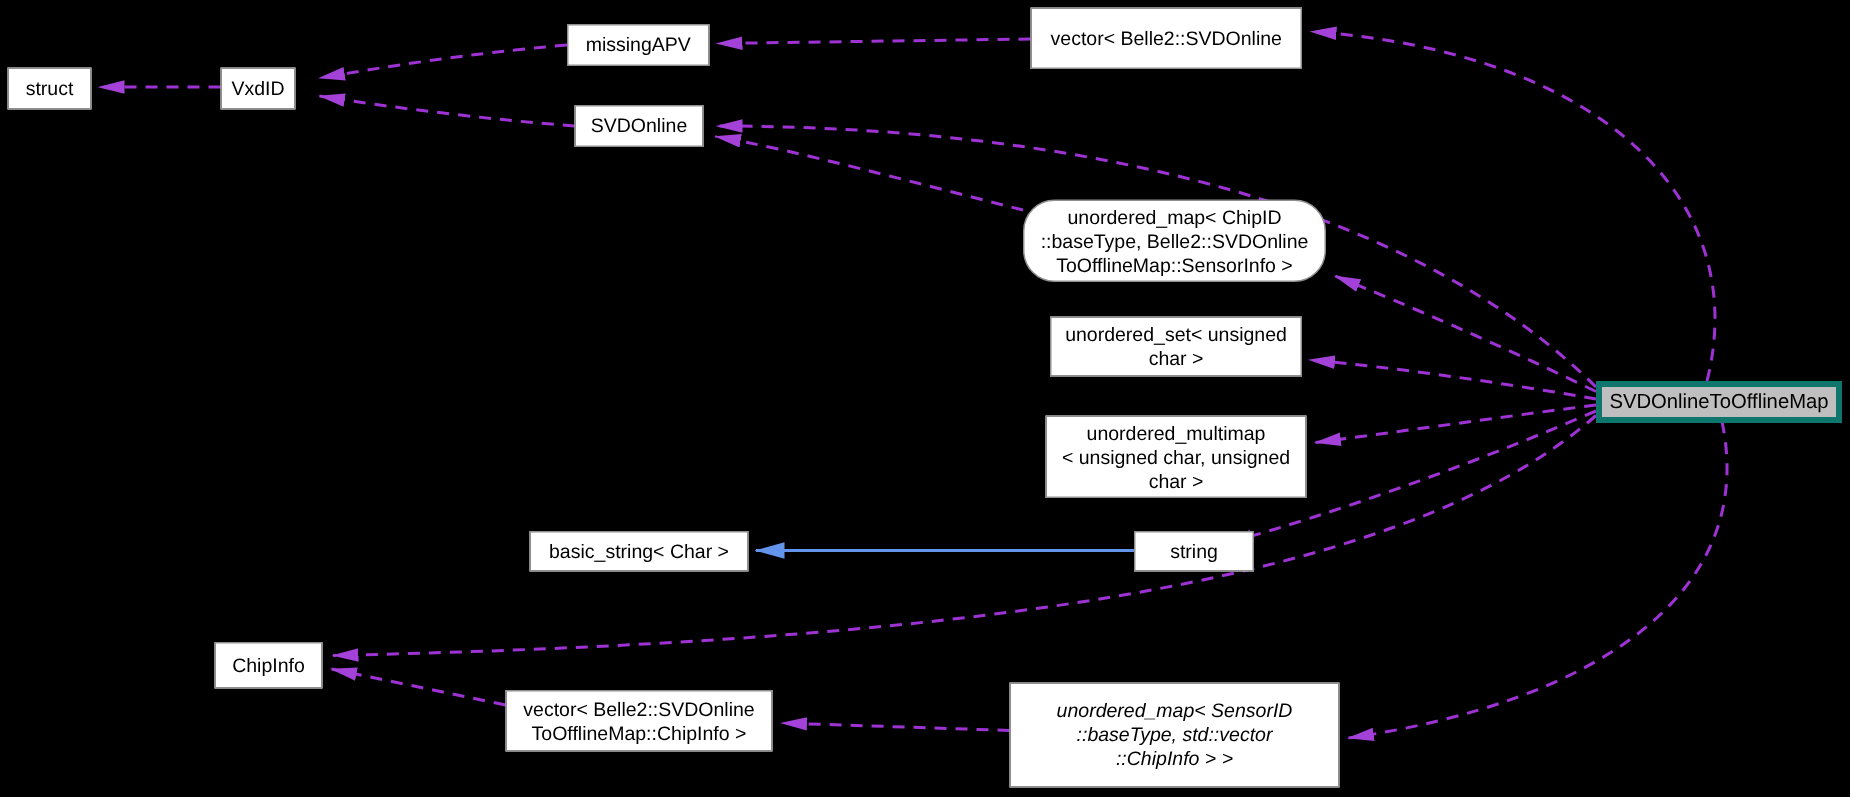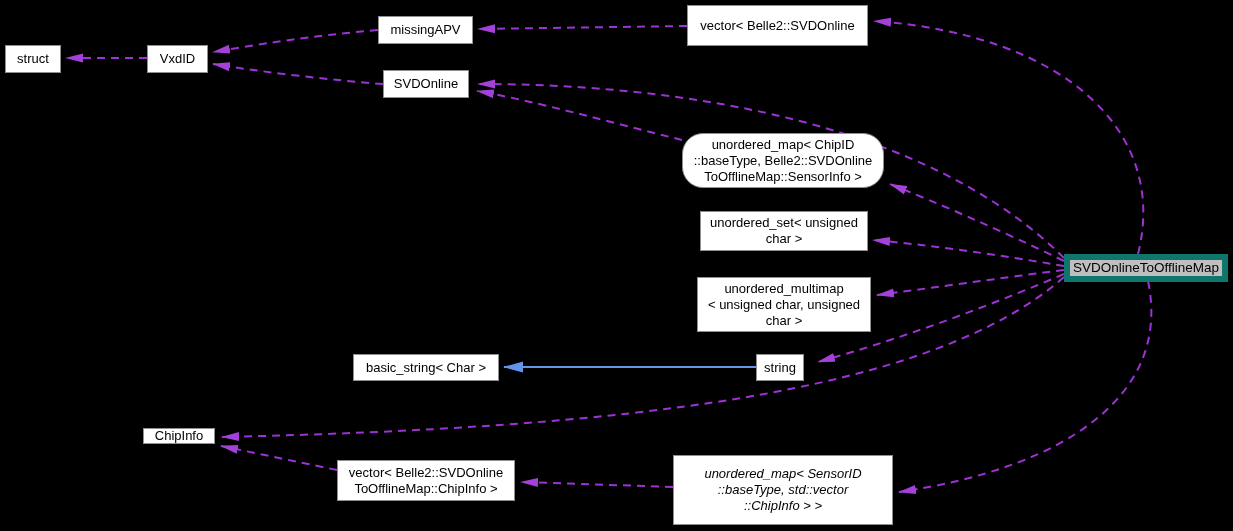--- a/index.html
+++ b/index.html
@@ -23,21 +23,21 @@
     line-height:16px;
     display:flex;
     flex-direction:column;
     align-items:center;
     justify-content:center;
     text-align:center;
     white-space:nowrap;
   }
   .node.main{
     background:#bfbfbf;
-    border:6px solid #0f766e;
+    border:4px solid #0f766e;
     font-size:13.5px;
   }
   .node .line{display:block;}
 </style>
 </head>
 <body>
 
 <div class="diagram">
 
   <svg class="edges" width="1233" height="531" viewBox="0 0 1233 531">
@@ -65,21 +65,21 @@
     <path class="edge" d="M 1064,277 C 930,395 620,428 222,437" marker-end="url(#arrow-purple)"></path>
     <path class="edge" d="M 337,470 L 221,446" marker-end="url(#arrow-purple)"></path>
     <path class="edge" d="M 673,487 L 521,482" marker-end="url(#arrow-purple)"></path>
     <path class="edge" d="M 1148,281 C 1172,395 1065,468 899,492" marker-end="url(#arrow-purple)"></path>
   </svg>
 
   <div class="node" style="left:5px;top:45px;width:56px;height:28px;justify-content:center;">
     <span class="line">struct</span>
   </div>
 
-  <div class="node" style="left:147px;top:45px;width:61px;height:28px;">
+  <div class="node" style="left:147px;top:45px;width:50px;height:28px;">
     <span class="line">VxdID</span>
   </div>
 
   <div class="node" style="left:378px;top:16px;width:95px;height:28px;">
     <span class="line">missingAPV</span>
   </div>
 
   <div class="node" style="left:383px;top:70px;width:86px;height:28px;">
     <span class="line">SVDOnline</span>
   </div>
@@ -98,29 +98,29 @@
     <span class="line">unordered_set&lt; unsigned</span>
     <span class="line">char &gt;</span>
   </div>
 
   <div class="node" style="left:697px;top:277px;width:174px;height:55px;">
     <span class="line">unordered_multimap</span>
     <span class="line">&lt; unsigned char, unsigned</span>
     <span class="line">char &gt;</span>
   </div>
 
-  <div class="node" style="left:756px;top:354px;width:48px;height:27px;align-items:center;">
+  <div class="node" style="left:756px;top:354px;width:80px;height:27px;align-items:center;">
     <span class="line">string</span>
   </div>
 
   <div class="node" style="left:353px;top:354px;width:146px;height:27px;">
     <span class="line">basic_string&lt; Char &gt;</span>
   </div>
 
-  <div class="node" style="left:143px;top:428px;width:72px;height:16px;">
+  <div class="node" style="left:143px;top:428px;width:72px;height:31px;">
     <span class="line">ChipInfo</span>
   </div>
 
   <div class="node" style="left:337px;top:460px;width:178px;height:41px;">
     <span class="line">vector&lt; Belle2::SVDOnline</span>
     <span class="line">ToOfflineMap::ChipInfo &gt;</span>
   </div>
 
   <div class="node" style="left:673px;top:455px;width:220px;height:70px;font-style:italic;">
     <span class="line">unordered_map&lt; SensorID</span>

